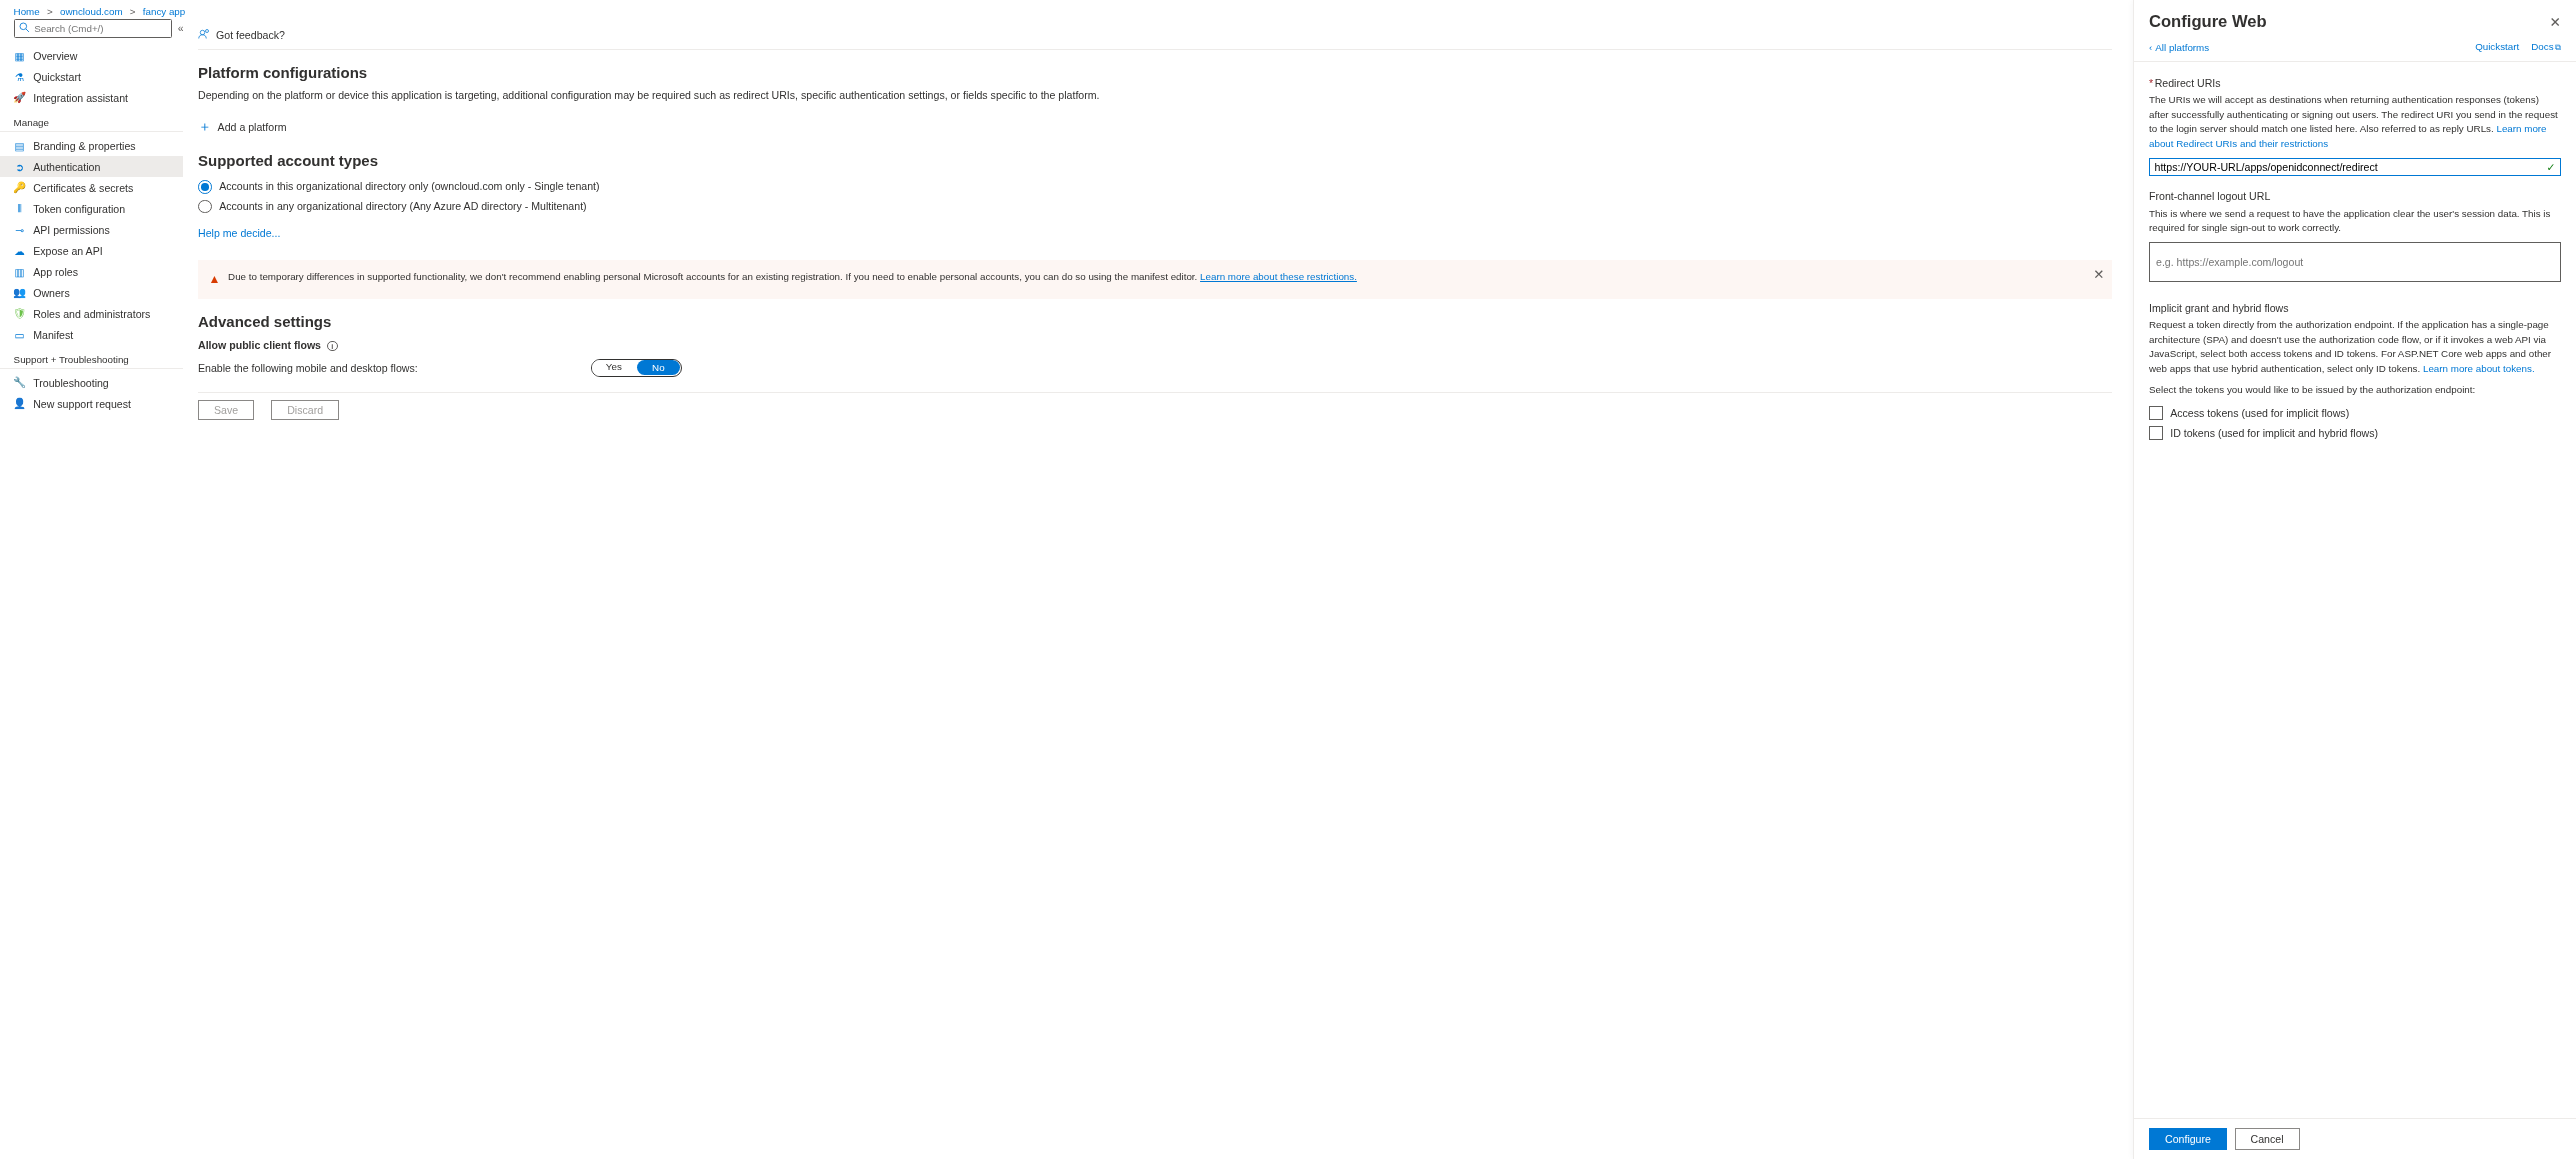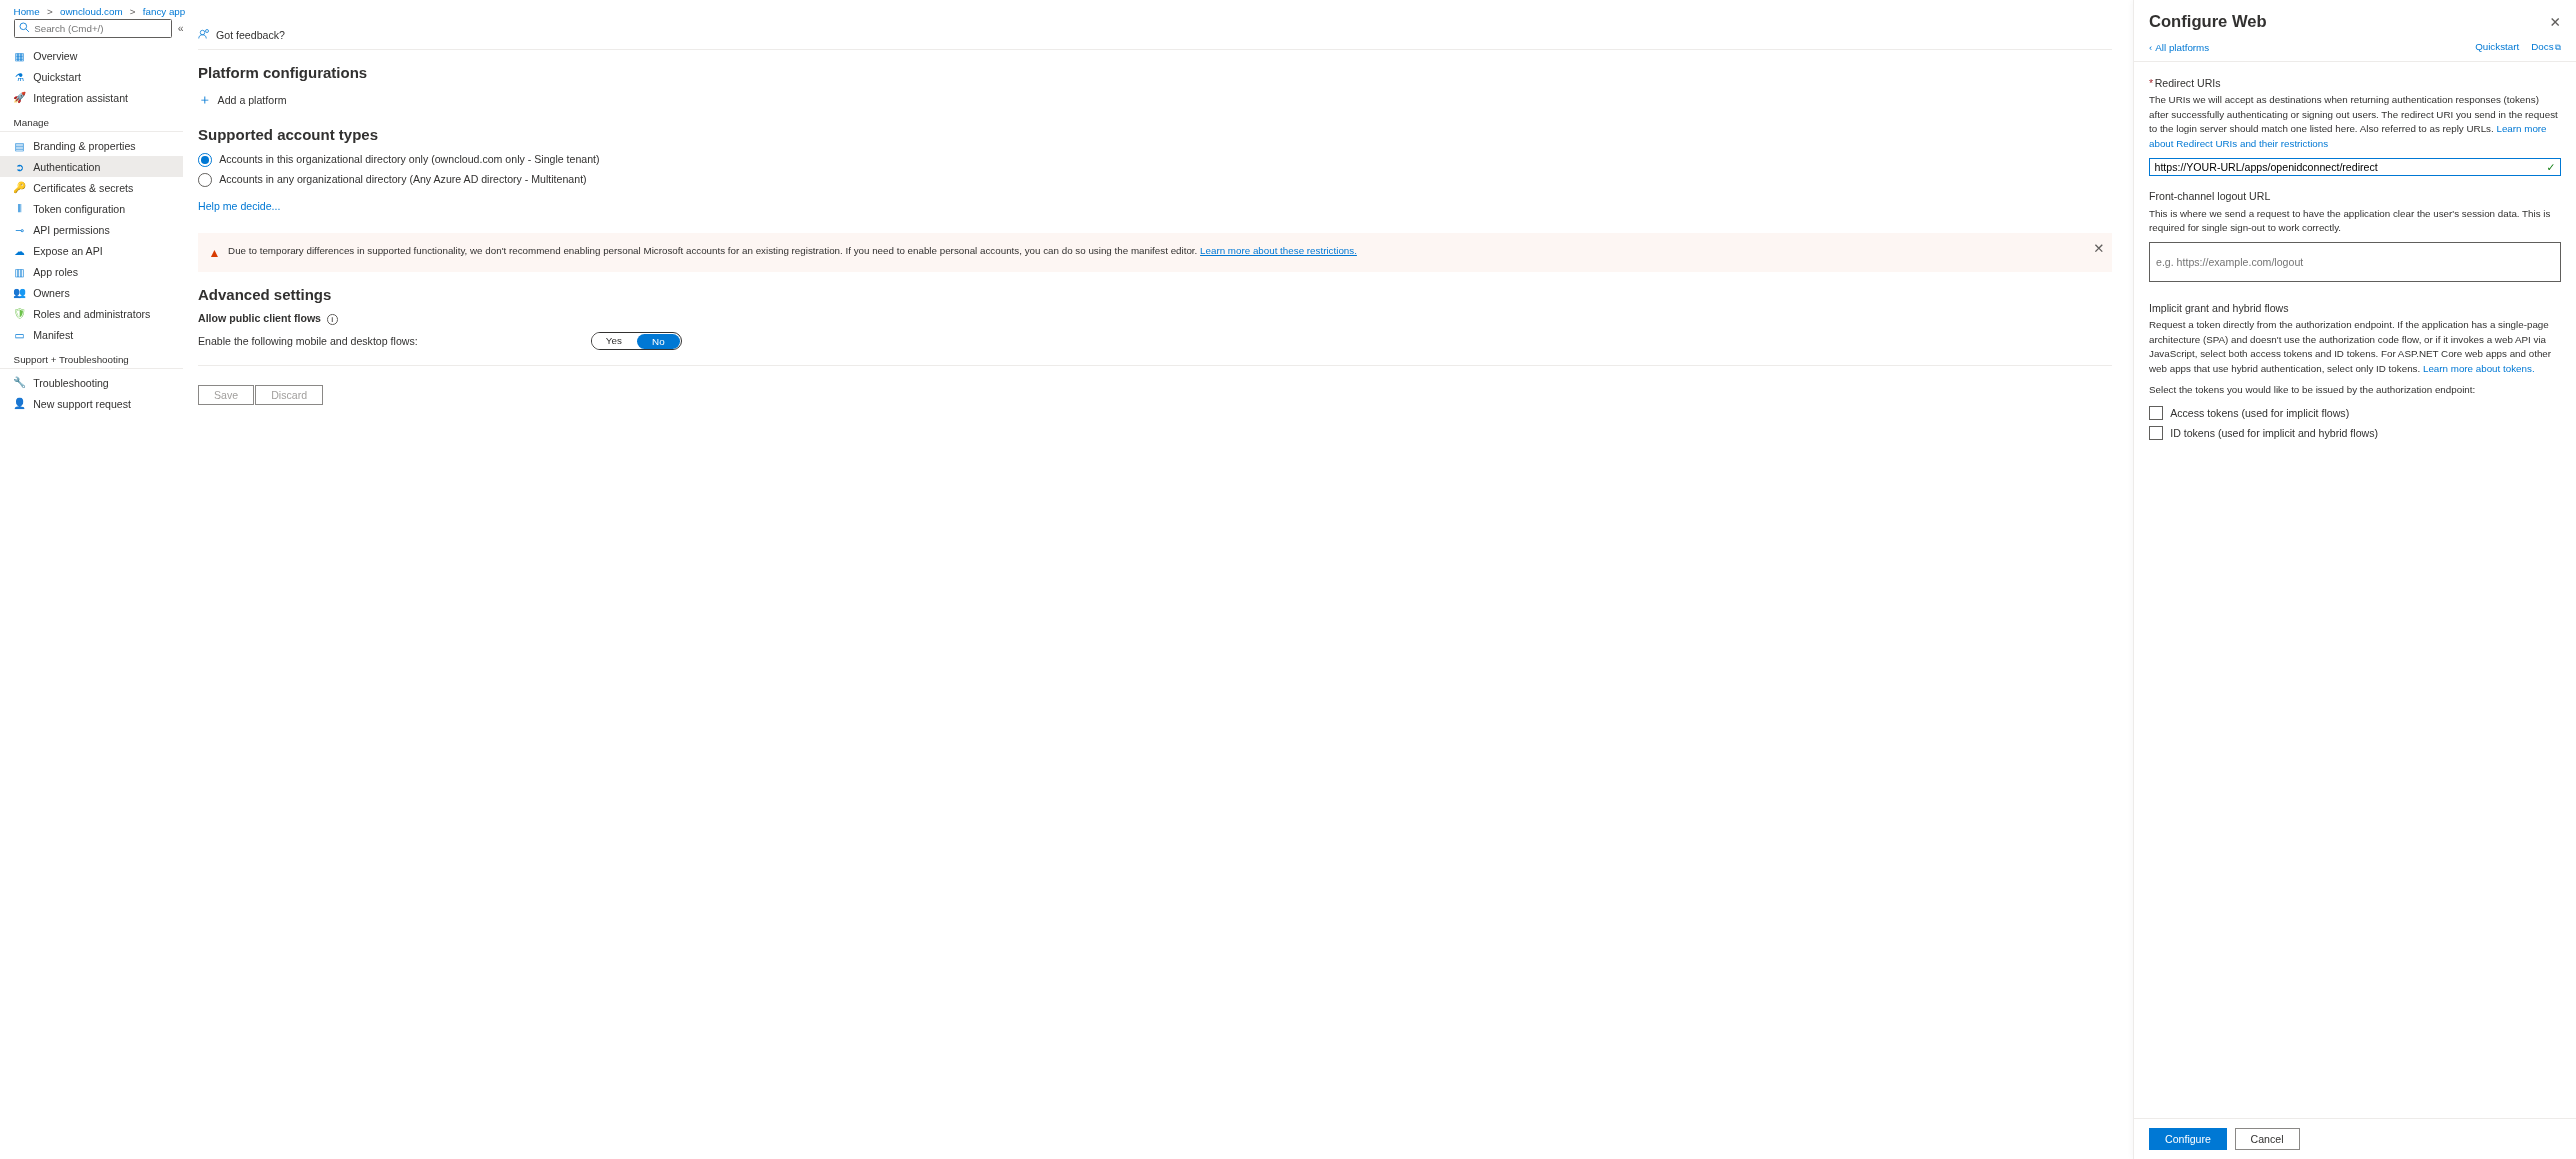--- a/index.html
+++ b/index.html
@@ -182,22 +182,22 @@
       flex: 1; text-align: center; font-size: 9.8px; line-height: 16.6px;
     }
     .toggle .on { background: #fff; color: #323130; }
     .toggle .off {
       background: #0078d4; color: #fff; border-radius: 9px;
       margin: 0.8px; line-height: 15px;
     }
 
     .footer-btns {
       border-top: 0.8px solid #edebe9;
-      padding-top: 19px;
-      display: flex; gap: 1px;
+      padding-top: 7px;
+      display: flex; gap: 17px;
     }
     .btn {
       padding: 3px 15px;
       border: 0.8px solid #8a8886;
       background: #fff;
       color: #a19f9d;
       cursor: not-allowed;
       font-size: 10.6px;
     }
 
@@ -377,20 +377,21 @@
                 <circle cx="6" cy="6" r="3" fill="none" stroke="#0078d4"></circle>
                 <path d="M1 14c0-3 2-5 5-5s5 2 5 5" fill="none" stroke="#0078d4"></path>
                 <circle cx="12" cy="4" r="2" fill="none" stroke="#0078d4"></circle>
               </svg>
           </span>
           <span>Got feedback?</span>
         </span>
       </div>
 
       <h2 class="section-h">Platform configurations</h2>
+      <p class="section-desc">Depending on the platform or device this application is targeting, additional configuration may be required such as redirect URIs, specific authentication settings, or fields specific to the platform.</p>
       <div class="add-platform">
         <span class="plus">＋</span>
         <span>Add a platform</span>
       </div>
 
       <h2 class="section-h">Supported account types</h2>
 
       <div class="radio-row">
         <span class="radio checked"></span>
         <span>Accounts in this organizational directory only (owncloud.com only - Single tenant)</span>

